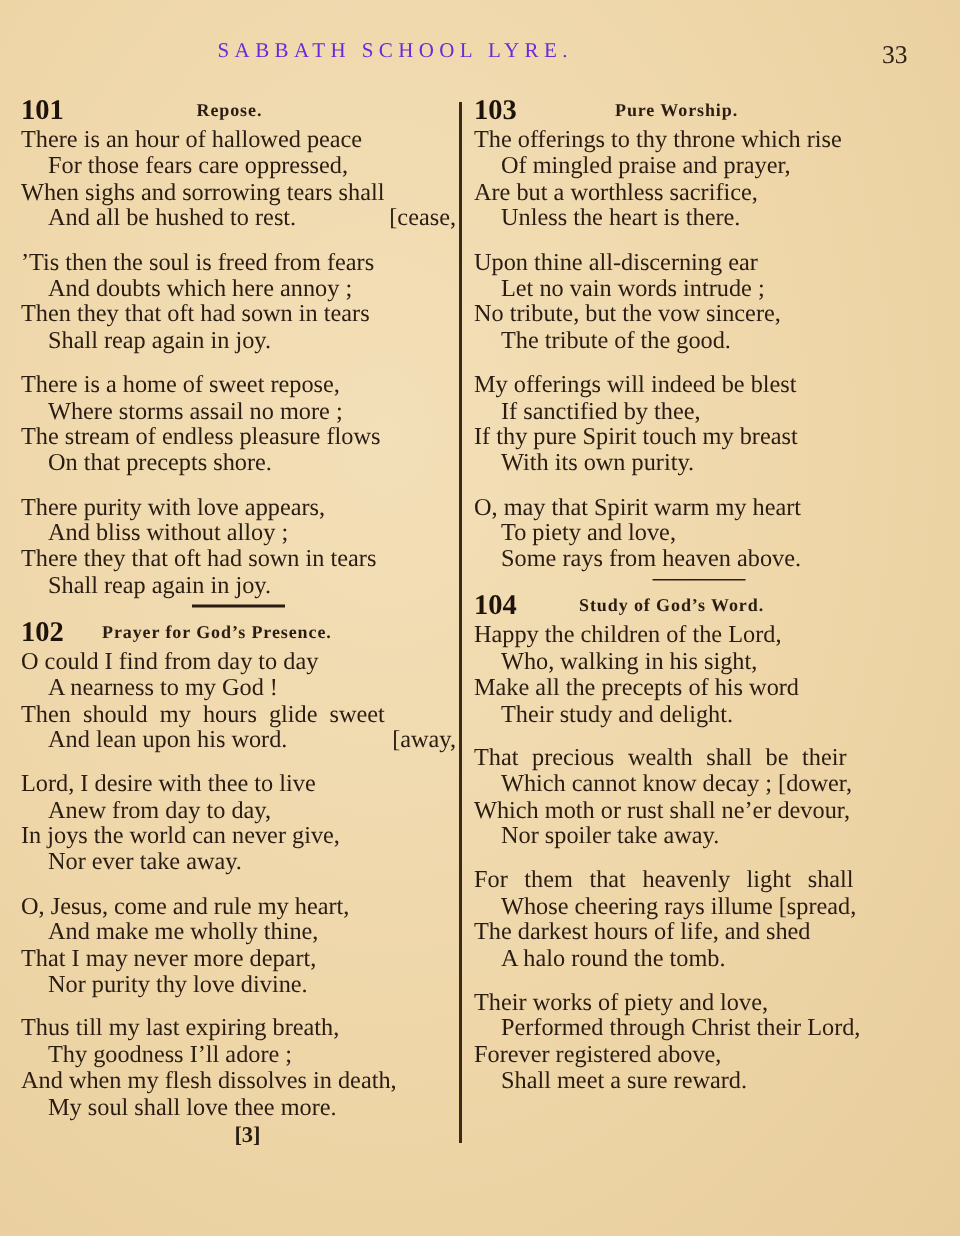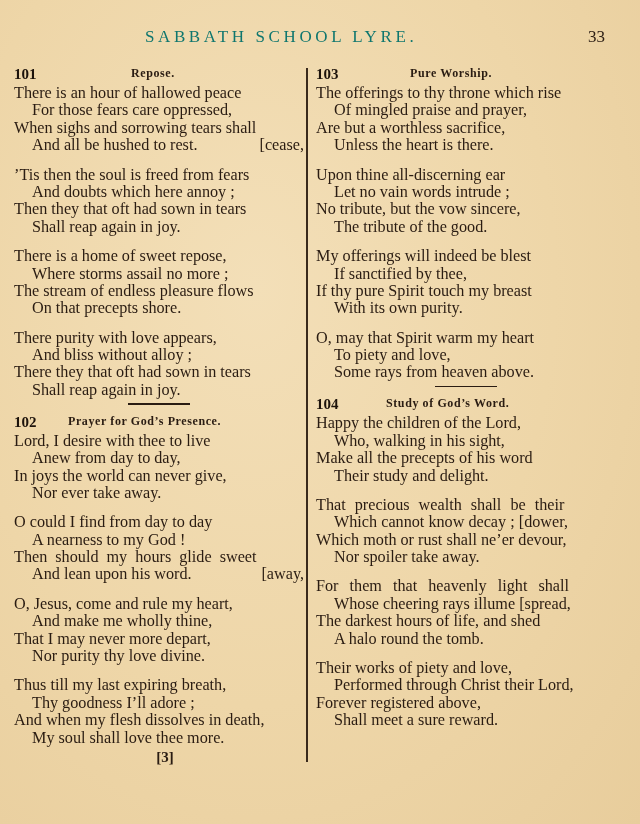--- a/index.html
+++ b/index.html
@@ -19,23 +19,23 @@
     .page {
       position: absolute;
       left: 0; top: 0;
       width: 640px; height: 824px;
     }
     .running-head {
       position: absolute;
       top: 27px;
       left: 145px;
       font-family: "Liberation Serif", serif;
-      font-size: 17px;
+      font-size: 14px;
       letter-spacing: 3.6px;
-      color: #0f766e;
+      color: #6d28d9;
     }
     .page-number {
       position: absolute;
       top: 27px;
       left: 588px;
       font-family: "Liberation Serif", serif;
       font-size: 17px;
       color: #2e2016;
     }
     .divider {
@@ -56,21 +56,21 @@
     .hymn-head {
       position: relative;
       height: 22px;
     }
     .hymn-num {
       position: absolute;
       left: 0;
       top: 0;
       font-family: "Liberation Serif", serif;
       font-weight: bold;
-      font-size: 15px;
+      font-size: 19px;
       line-height: 22px;
       color: #1d130b;
     }
     .hymn-title {
       position: absolute;
       top: 3px;
       font-family: "Liberation Serif", serif;
       font-weight: bold;
       font-size: 12px;
       letter-spacing: 0.6px;
@@ -157,37 +157,37 @@
 
     <div class="rule"></div>
 
     <div>
       <div class="hymn-head">
         <span class="hymn-num">102</span>
         <span class="hymn-title" style="left:54px;">Prayer for God’s Presence.</span>
       </div>
 
       <div class="stanza">
-        <div class="line">Lord, I desire with thee to live</div>
-        <div class="line indent">Anew from day to day,</div>
-        <div class="line">In joys the world can never give,</div>
-        <div class="line indent">Nor ever take away.</div>
-      </div>
-
-      <div class="stanza">
         <div class="line">O could I find from day to day</div>
         <div class="line indent">A nearness to my God !</div>
         <div class="line" style="word-spacing:4px;">Then should my hours glide sweet</div>
         <div class="line indent">
           <span>And lean upon his word.</span>
           <span class="turnover">[away,</span>
         </div>
       </div>
 
       <div class="stanza">
+        <div class="line">Lord, I desire with thee to live</div>
+        <div class="line indent">Anew from day to day,</div>
+        <div class="line">In joys the world can never give,</div>
+        <div class="line indent">Nor ever take away.</div>
+      </div>
+
+      <div class="stanza">
         <div class="line">O, Jesus, come and rule my heart,</div>
         <div class="line indent">And make me wholly thine,</div>
         <div class="line">That I may never more depart,</div>
         <div class="line indent">Nor purity thy love divine.</div>
       </div>
 
       <div class="stanza" style="margin-bottom:0;">
         <div class="line">Thus till my last expiring breath,</div>
         <div class="line indent">Thy goodness I’ll adore ;</div>
         <div class="line">And when my flesh dissolves in death,</div>

